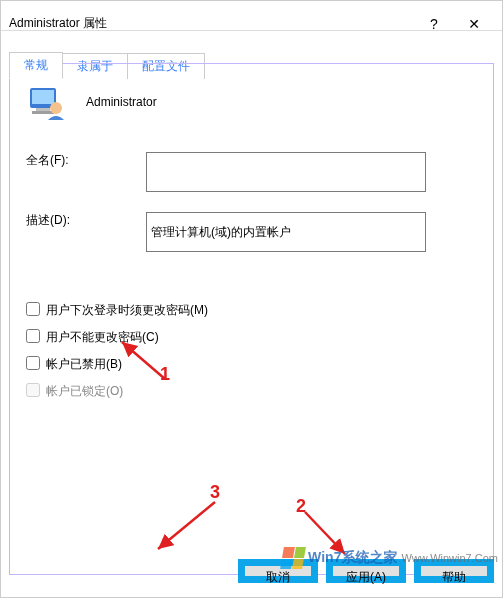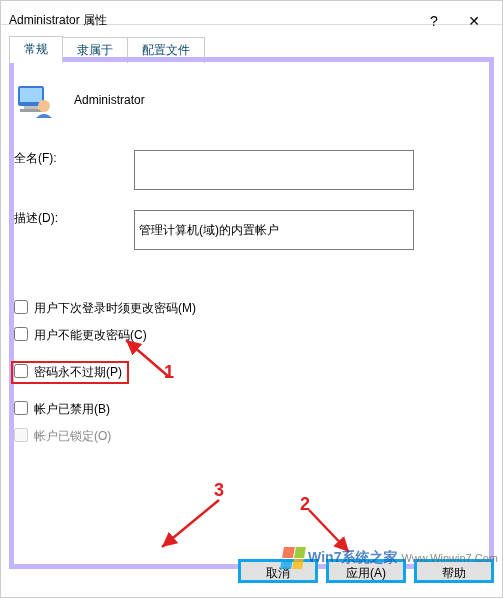--- a/index.html
+++ b/index.html
@@ -14,21 +14,21 @@
     width: 503px;
     height: 598px;
     box-sizing: border-box;
     background: #ffffff;
     position: relative;
     border: 1px solid #cccccc;
     overflow: hidden;
   }
   
   .titlebar {
-    height: 24px;
+    height: 30px;
     background: #ffffff;
     border-bottom: 1px solid #dddddd;
     display: flex;
     align-items: center;
     padding: 16px 8px 0 8px;
     box-sizing: border-box;
     position: relative;
   }
   .titlebar .title {
     flex: 1;
@@ -55,35 +55,35 @@
     height: 28px;
   }
   .tab {
     padding: 4px 14px;
     border: 1px solid #cccccc;
     border-bottom: none;
     margin-right: -1px;
     background: #ffffff;
     font-size: 12px;
     position: relative;
-    top: 6px;
-    color: #0c4a6e;
+    top: 16px;
+    color: #3b82f6;
   }
   .tab.active {
     background: #ffffff;
     border-bottom: 1px solid #ffffff;
     z-index: 2;
   }
   .tab.inactive {
     background: #ffffff;
   }
   .tab-panel-border {
-    border: 5px solid #c4b5fd;
+    border: 1px solid #c4b5fd;
     margin: 0 8px 8px 8px;
-    padding: 18px 16px 12px 0;
+    padding: 18px 16px 12px 16px;
     box-sizing: border-box;
     height: 512px;
     position: relative;
   }
 
   
   .user-header {
     display: flex;
     align-items: center;
     margin-bottom: 30px;
@@ -162,21 +162,21 @@
     position: absolute;
     bottom: 14px;
     right: 8px;
     display: flex;
     gap: 8px;
   }
   .btn {
     width: 80px;
     height: 24px;
     background: #e1e1e1;
-    border: 3px solid #0ea5e9;
+    border: 7px solid #0ea5e9;
     font-size: 12px;
     font-family: inherit;
     text-align: center;
     line-height: 20px;
     box-sizing: border-box;
   }
   .btn.default {
     border: 2px solid #0078d7;
     line-height: 18px;
   }
@@ -261,26 +261,20 @@
     <div class="checkbox-row">
       <input type="checkbox" style="">
       <span>用户下次登录时须更改密码(M)</span>
     </div>
 
     <div class="checkbox-row">
       <input type="checkbox" style="">
       <span>用户不能更改密码(C)</span>
     </div>
 
-    <div>
-      <div class="checkbox-row highlight">
-        <input type="checkbox" style="">
-        <span>密码永不过期(P)</span>
-      </div>
-    </div>
 
     <div class="checkbox-row">
       <input type="checkbox" style="">
       <span>帐户已禁用(B)</span>
     </div>
 
     <div class="checkbox-row disabled">
       <input type="checkbox" disabled="" style="">
       <span>帐户已锁定(O)</span>
     </div>

